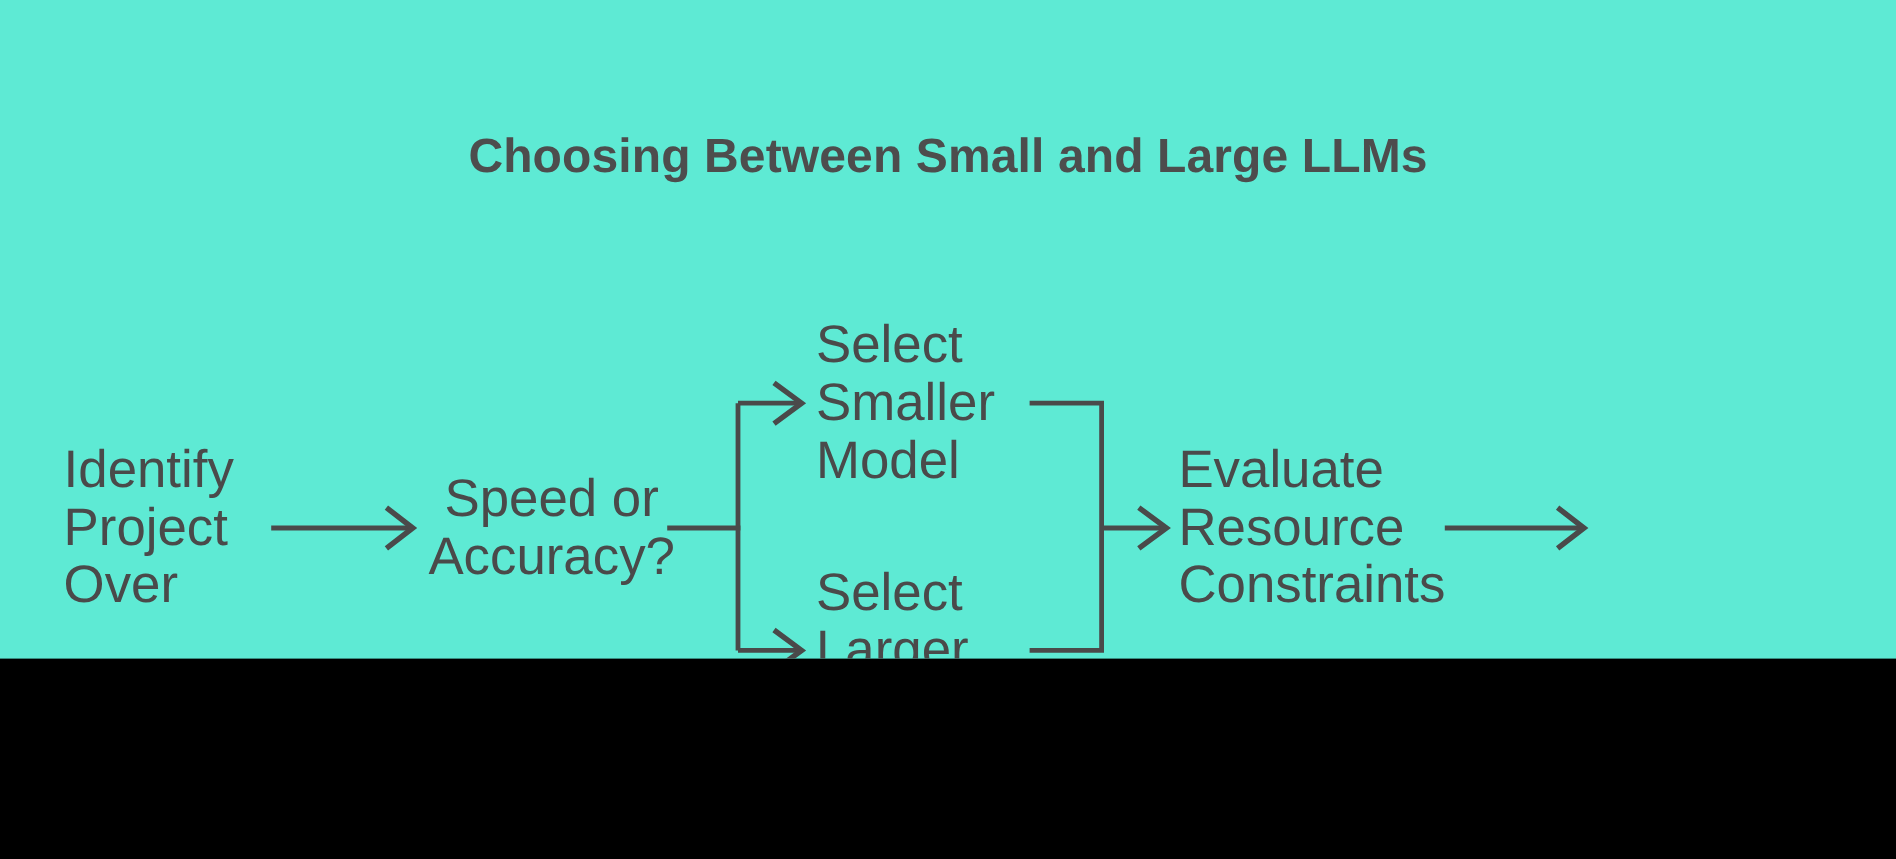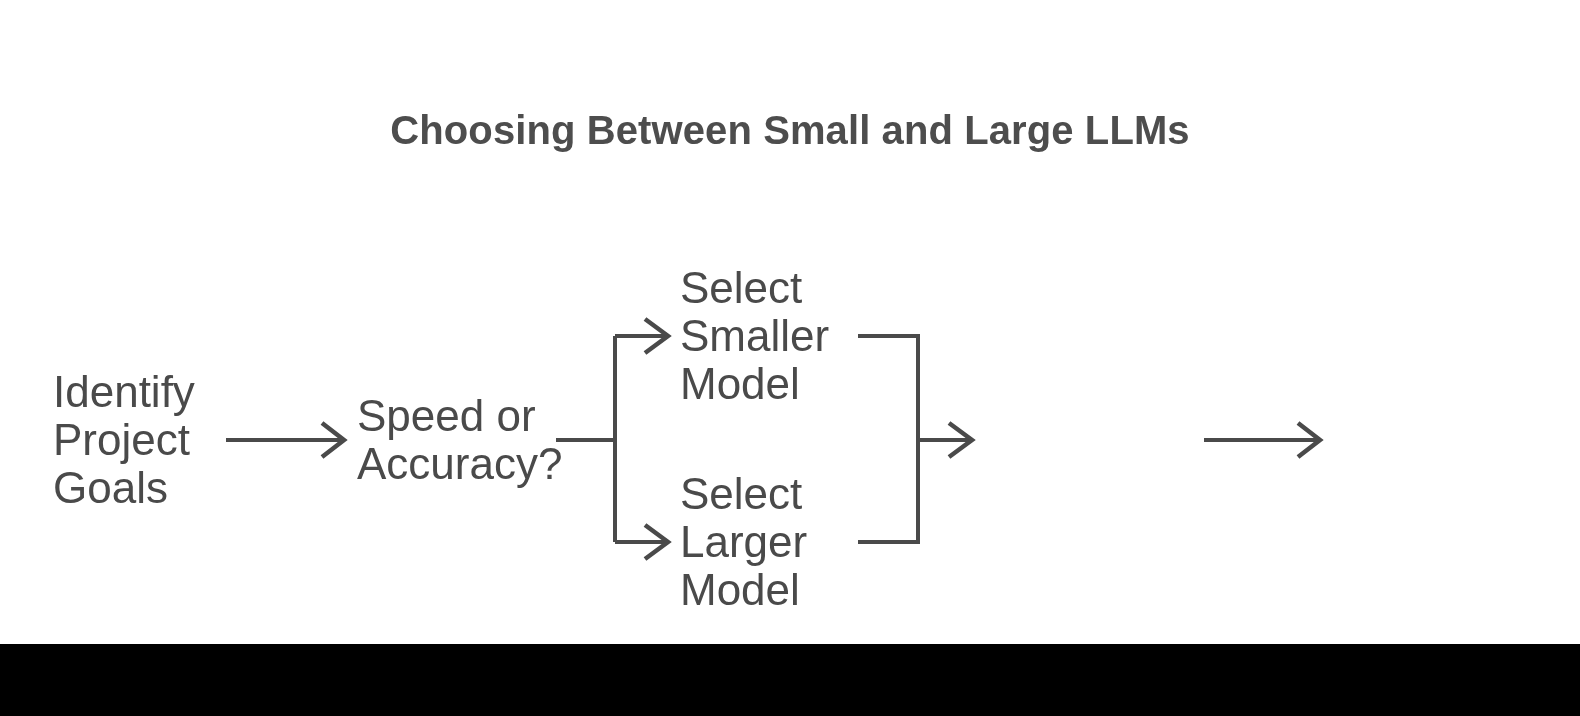--- a/index.html
+++ b/index.html
@@ -4,22 +4,22 @@
 <title>Choosing Between Small and Large LLMs</title>
 <style>
   html, body {
     margin: 0;
     padding: 0;
     background: #000000;
   }
   #canvas {
     position: relative;
     width: 1580px;
-    height: 644px;
-    background: #ffffff;
+    height: 549px;
+    background: #5eead4;
     overflow: hidden;
     font-family: "Liberation Sans", "DejaVu Sans", sans-serif;
     -webkit-font-smoothing: antialiased;
   }
   #diagram-title {
     position: absolute;
     left: 0;
     top: 108px;
     width: 1580px;
     text-align: center;
@@ -32,21 +32,21 @@
   .node {
     position: absolute;
     font-size: 44px;
     line-height: 48px;
     color: #4a4a4a;
     white-space: pre-line;
     font-weight: normal;
   }
   
   #node-identify-goals { left: 53px;  top: 368px; }
-  #node-speed-accuracy { left: 357px; top: 392px; }
+  #node-speed-accuracy { left: 357px; top: 392px; text-align: center; }
   #node-select-smaller { left: 680px; top: 264px; }
   #node-select-larger  { left: 680px; top: 470px; }
   #node-evaluate-resource { left: 982px; top: 368px; }
   #node-future-trends  { left: 1333px; top: 344px; }
 
   #edge-layer {
     position: absolute;
     left: 0;
     top: 0;
     width: 1580px;
@@ -120,28 +120,31 @@
     </g>
 
     <g>
       <line x1="1204" y1="440" x2="1318" y2="440"></line>
       <polyline class="head" points="1298,423 1320,440 1298,457"></polyline>
     </g>
   </svg>
 
   <div class="node" id="node-identify-goals">Identify
 Project
-Goals</div>
+Over</div>
 
   <div class="node" id="node-speed-accuracy">Speed or
 Accuracy?</div>
 
   <div class="node" id="node-select-smaller">Select
 Smaller
 Model</div>
 
   <div class="node" id="node-select-larger">Select
 Larger
 Model</div>
 
+  <div class="node" id="node-evaluate-resource">Evaluate
+Resource
+Constraints</div>
 
 
 </div>
 
 </body></html>

